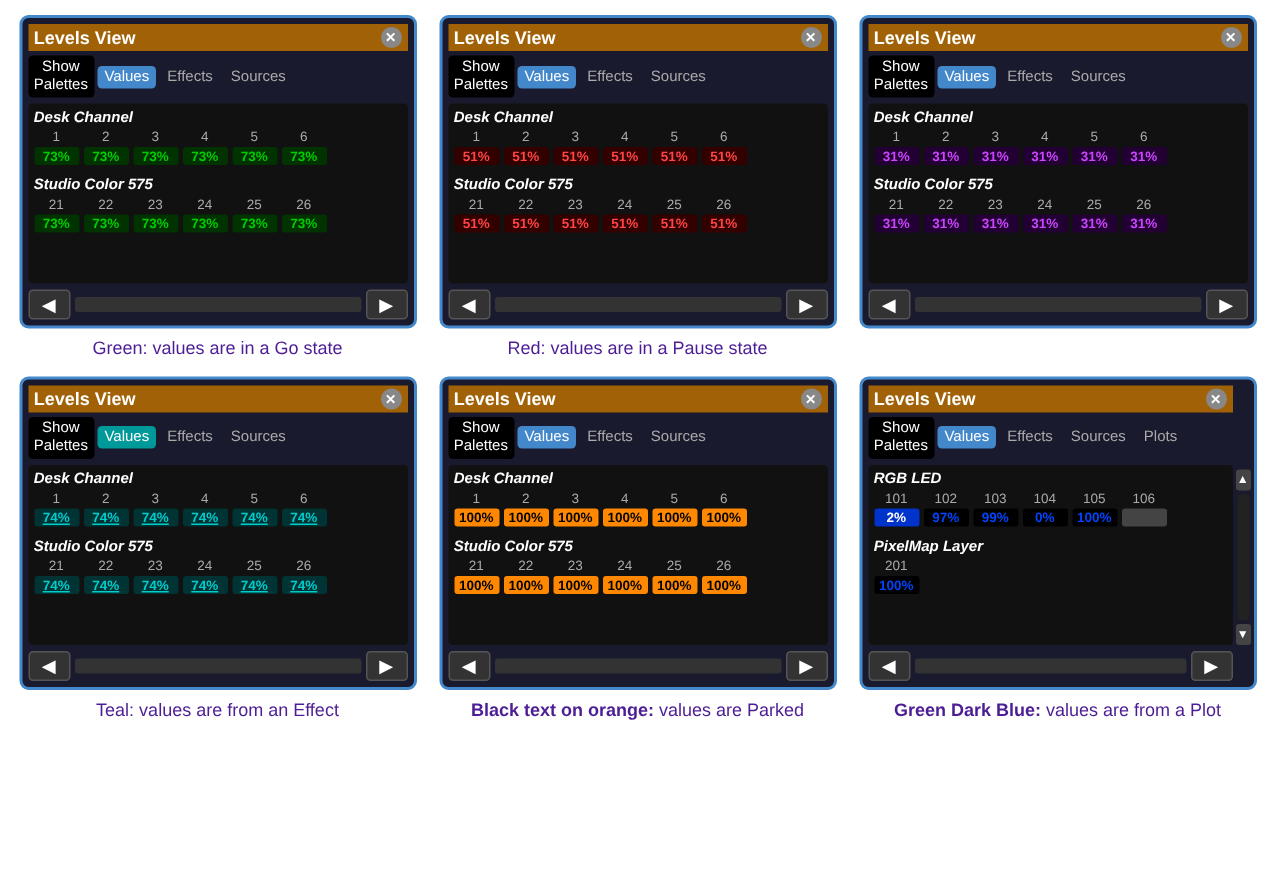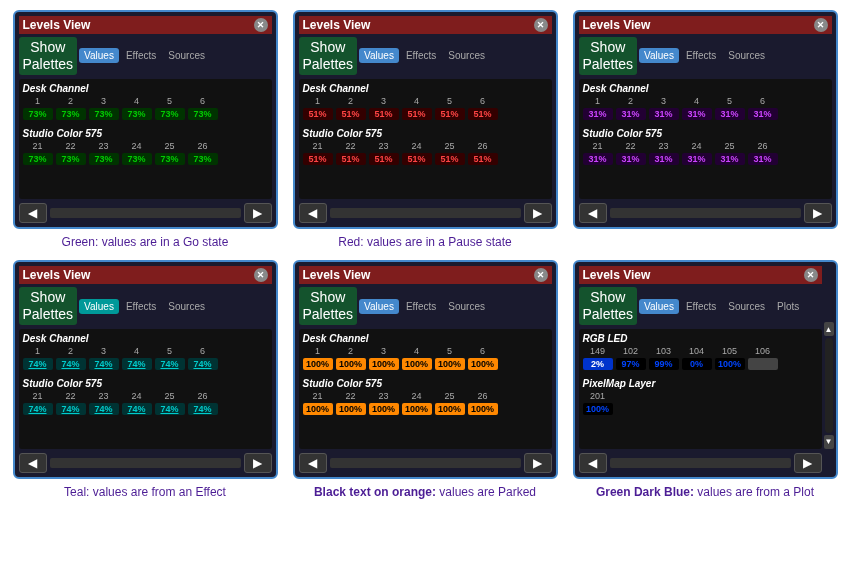--- a/index.html
+++ b/index.html
@@ -23,21 +23,21 @@
     }
     .levels-view {
       background: #1a1a2e;
       border: 2px solid #4488cc;
       border-radius: 6px;
       width: 265px;
       padding: 4px;
       position: relative;
     }
     .lv-header {
-      background: #7f1d1d;
+      background: #a16207;
       color: #fff;
       font-size: 12px;
       font-weight: bold;
       padding: 2px 4px 2px 4px;
       display: flex;
       justify-content: space-between;
       margin-bottom: 3px;
     }
     .lv-title {
       font-size: 12px;
@@ -57,23 +57,23 @@
       cursor: pointer;
       flex-shrink: 0;
     }
     .lv-tabs {
       display: flex;
       align-items: center;
       gap: 2px;
       margin-bottom: 4px;
     }
     .tab-show-palettes {
-      background: #14532d;
-      color: #fff;
-      font-size: 14px;
+      background: #000000;
+      color: #fff;
+      font-size: 10px;
       padding: 2px 4px;
       border-radius: 3px;
       line-height: 1.2;
       text-align: center;
       cursor: pointer;
       min-width: 36px;
     }
     .tab {
       background: transparent;
       color: #aaa;
@@ -504,21 +504,21 @@
           <div class="tab-show-palettes" style="white-space: pre;">Show
 Palettes</div>
           <div class="tab" style="background: rgb(68, 136, 204); color: rgb(255, 255, 255);">Values</div>
           <div class="tab">Effects</div>
           <div class="tab">Sources</div>
           <div class="tab">Plots</div>
         </div>
         <div class="lv-body">
           <div class="section-label">RGB LED</div>
           <div class="channel-row">
-            <div class="ch-num">149</div>
+            <div class="ch-num">101</div>
             <div class="ch-num">102</div>
             <div class="ch-num">103</div>
             <div class="ch-num">104</div>
             <div class="ch-num">105</div>
             <div class="ch-num">106</div>
           </div>
           <div class="channel-row">
             <div class="ch-val val-blue-bg">2%</div>
             <div class="ch-val val-blue-bold">97%</div>
             <div class="ch-val val-blue-bold">99%</div>

